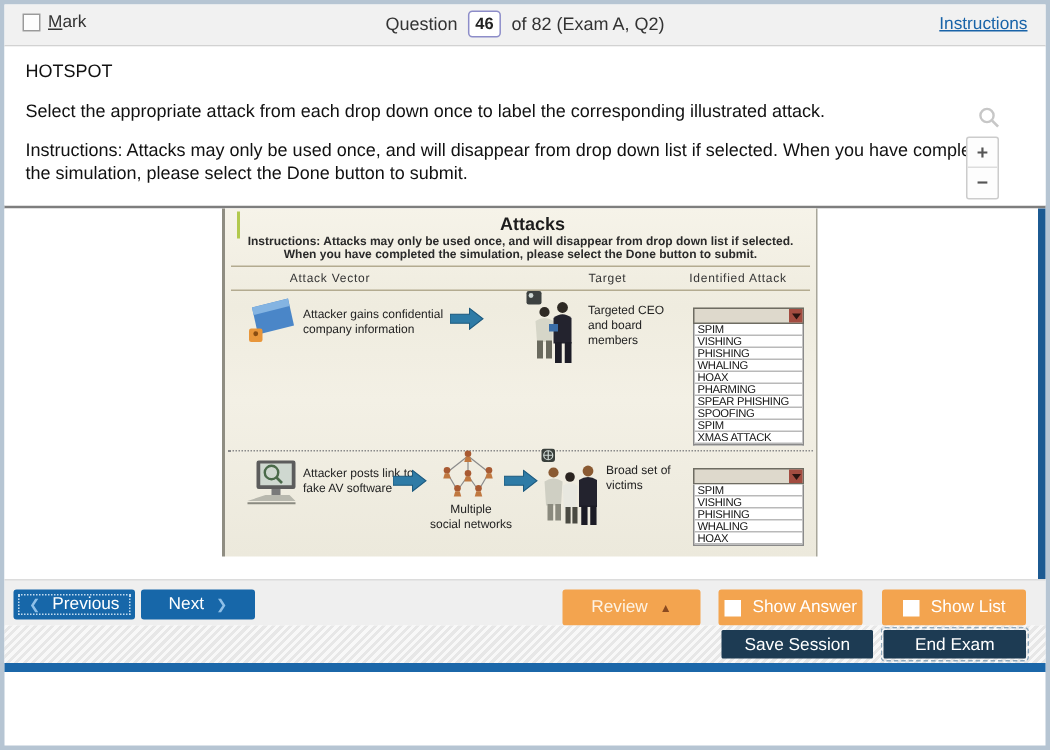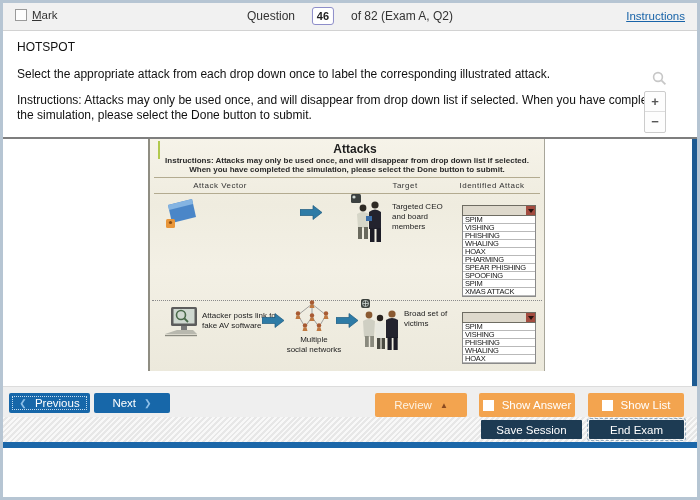--- a/index.html
+++ b/index.html
@@ -13,21 +13,21 @@
   .logo .accent { color:#f29b38; }
   .win-title { position:absolute; left:0; right:0; top:24px; text-align:center; font-size:11px; font-weight:bold; color:#fff; }
   .win-controls { position:absolute; right:10px; top:3px; display:flex; gap:9px; font-size:10px; font-weight:bold; color:#eef4fa; }
   .win-controls span { cursor:default; line-height:12px; }
 
   
   .qheader { height:28px; background:#f1f1f1; border-bottom:1px solid #d2d2d2; position:relative; color:#333; }
   .mark { position:absolute; left:12px; top:6px; display:flex; align-items:center; gap:5px; font-size:11.5px; }
   .checkbox { width:12px; height:12px; background:#fdfdfd; border:1px solid #9a9a9a; display:inline-block; }
   .mark u { text-decoration:underline; }
-  .qcenter { position:absolute; left:50%; top:4px; transform:translateX(-50%); display:flex; align-items:center; gap:17px; font-size:12px; }
+  .qcenter { position:absolute; left:50%; top:4px; transform:translateX(-50%); display:flex; align-items:center; gap:7px; font-size:12px; }
   .qnumbox { width:22px; height:18px; border:1px solid #8d8dc9; border-radius:3px; background:#fff; font-size:11px; font-weight:bold; display:flex; align-items:center; justify-content:center; color:#222; }
   .instr-link { position:absolute; right:12px; top:7px; font-size:11.5px; color:#1863a8; text-decoration:underline; cursor:pointer; }
 
   
   .qpanel { height:106px; background:#fff; padding:9px 14px; font-size:12px; color:#111; position:relative; }
   .qpanel p { margin-bottom:12px; line-height:1.22; max-width:648px; }
   .zoomctl { position:absolute; right:29px; top:40px; width:24px; text-align:center; }
   .mag { opacity:.75; margin-left:6px; }
   .zoombox { margin-top:2px; width:22px; background:#fdfdfd; border:1px solid #cccccc; border-radius:2px; }
   .zoombox .zbtn { display:block; width:100%; height:20px; font-size:13px; font-weight:bold; color:#555; line-height:20px; cursor:pointer; }
@@ -125,20 +125,24 @@
       <div class="colhead" style="left:215px;top:42px;width:80px">Target</div>
       <div class="colhead" style="left:290px;top:42px;width:104px">Identified Attack</div>
       <div class="hline" style="top:54px"></div>
 
       <svg class="icon-abs" style="left:12px;top:58px" width="36" height="34" viewBox="0 0 36 34">
         <polygon points="6,8 30,2 34,20 10,26" fill="#4a86c8"></polygon>
         <polygon points="6,8 30,2 31,7 7,13" fill="#84b4e2"></polygon>
         <rect x="4" y="22" width="9" height="9" rx="1.5" fill="#e8963a"></rect>
         <circle cx="8.5" cy="25.5" r="1.6" fill="#8a4d12"></circle>
       </svg>
+      <div class="ex-text" style="left:52px;top:66px;width:100px">
+        <div>Attacker gains confidential</div>
+        <div>company information</div>
+      </div>
       <svg class="icon-abs" style="left:150px;top:66px" width="23" height="15" viewBox="0 0 23 15">
         <polygon points="0,4.5 13,4.5 13,0.5 22,7.5 13,14.5 13,10.5 0,10.5" fill="#2e7ba6" stroke="#1d5a7e" stroke-width="0.7"></polygon>
       </svg>
       <svg class="icon-abs" style="left:198px;top:55px" width="40" height="50" viewBox="0 0 40 50">
         <rect x="3" y="0" width="10" height="9" rx="1.5" fill="#3c4140"></rect>
           <circle cx="6" cy="3" r="1.6" fill="#cfd8d4"></circle>
         <circle cx="15" cy="14" r="3.4" fill="#2e2a24"></circle>
         <path d="M9 20 Q15 16 21 20 L20 34 L10 34 Z" fill="#d6d6c8"></path>
         <rect x="10" y="33" width="4" height="12" fill="#6a6a5e"></rect>
           <rect x="16" y="33" width="4" height="12" fill="#6a6a5e"></rect>

